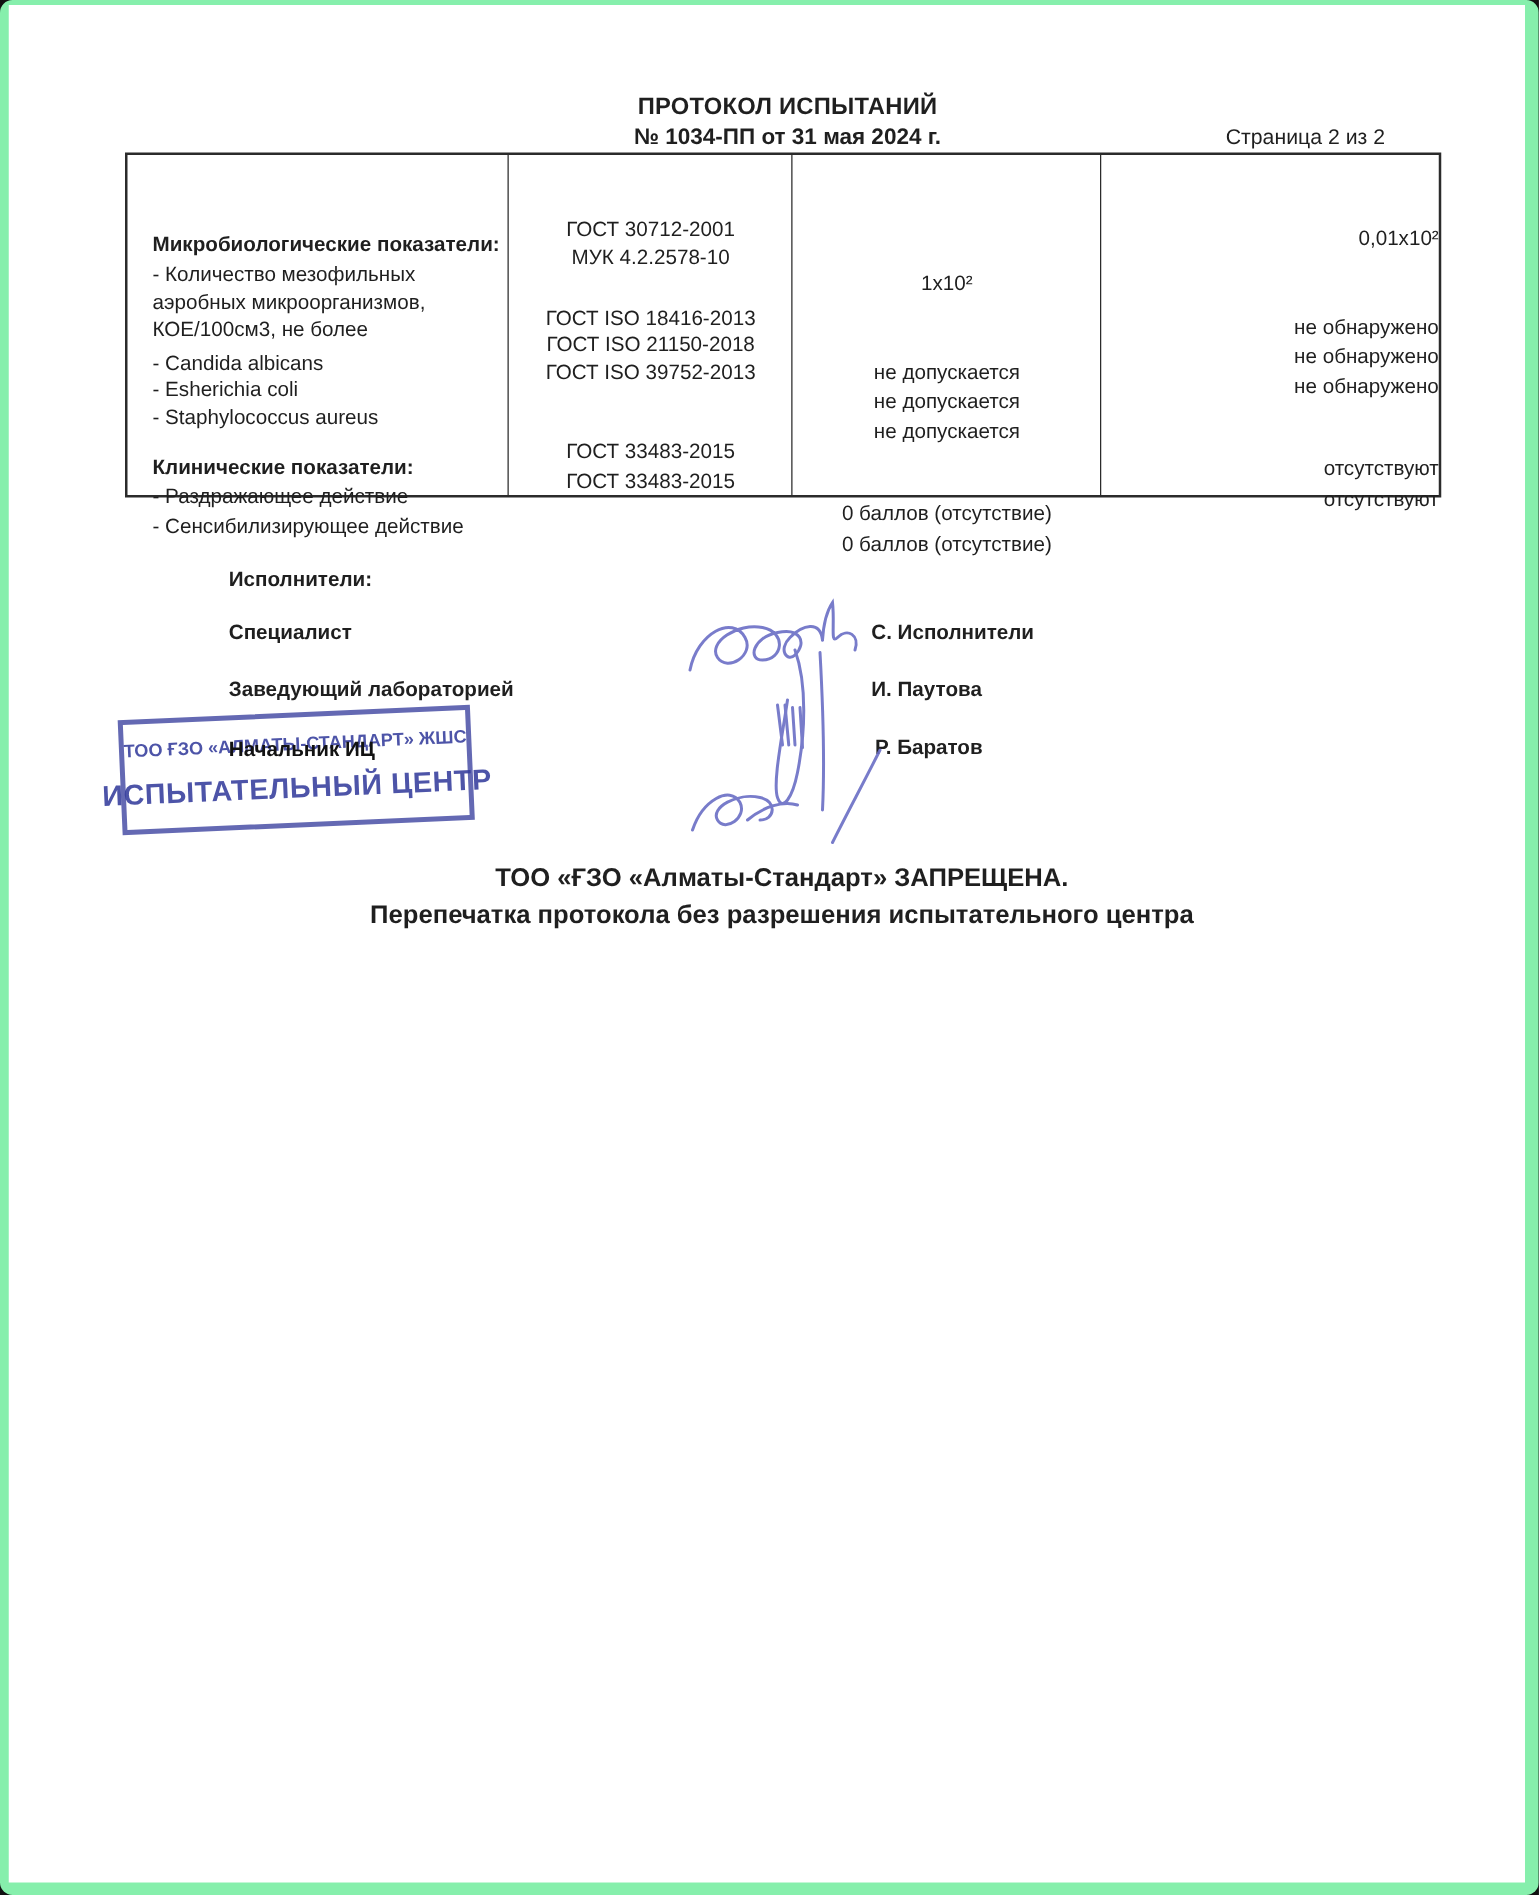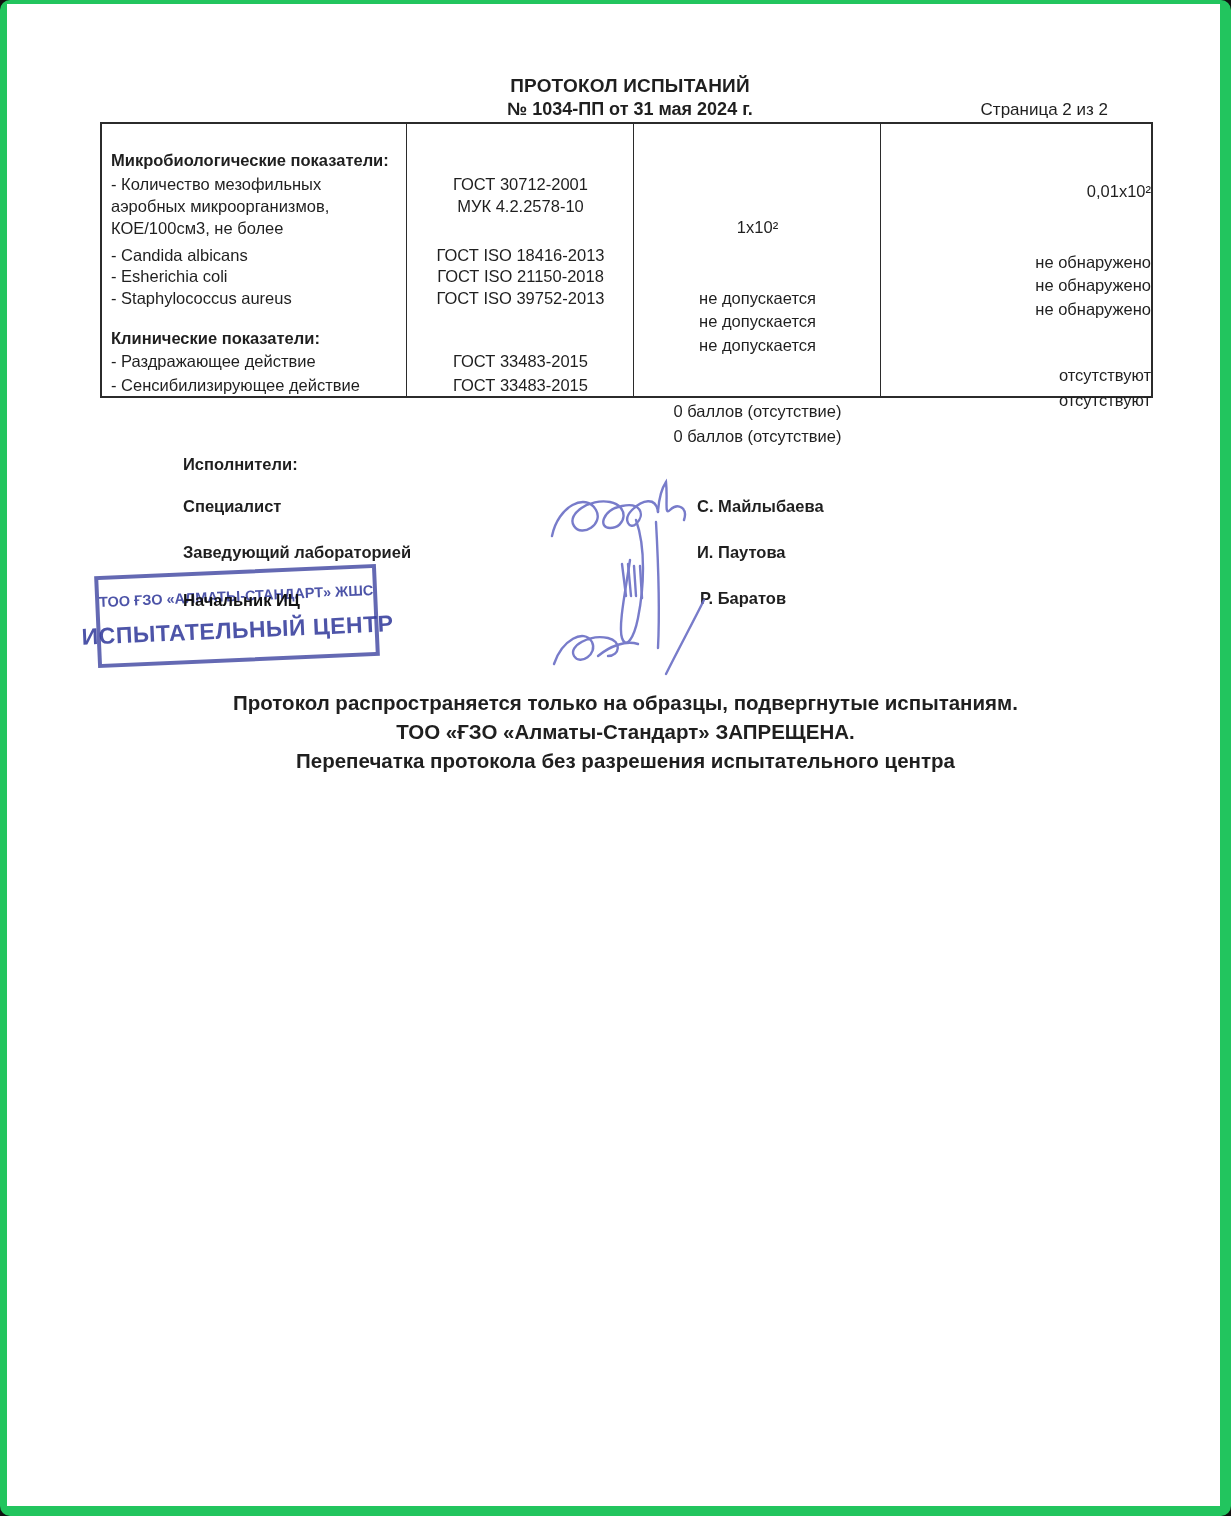--- a/index.html
+++ b/index.html
@@ -1,19 +1,19 @@
 <!DOCTYPE html>
 <html><head>
 <meta charset="utf-8">
 <style>
   html,body{margin:0;padding:0;background:#111;}
   .stage{
     position:relative;
     width:1231px;height:1516px;
-    background:#22c55e;
+    background:#86efac;
     border-radius:10px;
     overflow:hidden;
     font-family:"Liberation Sans", sans-serif;
     color:#1f1f1f;
   }
   .page{
     position:absolute;left:7px;top:4px;width:1213px;height:1502px;
     background:#ffffff;z-index:0;
   }
   
@@ -21,21 +21,21 @@
   .title{top:75px;font-size:19px;font-weight:bold;letter-spacing:.2px;}
   .subtitle{top:99px;font-size:18px;font-weight:bold;}
   .page-ind{position:absolute;top:100px;right:123px;font-size:17px;font-weight:400;z-index:1;}
   
   .rtable{
     position:absolute;left:100px;top:122px;width:1053px;height:276px;
     border:2px solid #2b2b2b;box-sizing:border-box;z-index:1;
   }
   .vline{position:absolute;top:0;bottom:0;width:1px;background:#2b2b2b;}
   .rtable span{position:absolute;display:block;font-size:16.5px;line-height:20px;white-space:nowrap;}
-  .c1{left:9px;width:285px;text-align:left;}
+  .c1{left:20px;width:285px;text-align:left;margin-top:36px;}
   .c2{left:305px;width:227px;text-align:center;}
   .c3{left:532px;width:247px;text-align:center;margin-top:36px;}
   .c4{left:779px;width:270px;text-align:right;}
   .b{font-weight:bold;}
   
   .exe span{position:absolute;font-size:16.5px;font-weight:bold;white-space:nowrap;z-index:1;}
   .over-stamp{z-index:3 !important;color:#121212;}
   
   .stamp{
     position:absolute;left:96px;top:570px;width:282px;height:92px;
@@ -97,21 +97,21 @@
     <span class="c4" style="top:128px">не обнаружено</span>
     <span class="c4" style="top:151px">не обнаружено</span>
     <span class="c4" style="top:175px">не обнаружено</span>
     <span class="c4" style="top:241px">отсутствуют</span>
     <span class="c4" style="top:266px">отсутствуют</span>
   </div>
 
   <div class="exe">
     <span style="left:183px;top:455px">Исполнители:</span>
     <span style="left:183px;top:497px">Специалист</span>
-    <span style="left:697px;top:497px">С. Майлыбаева</span>
+    <span style="left:697px;top:497px">С. Исполнители</span>
     <span style="left:183px;top:543px">Заведующий лабораторией</span>
     <span style="left:697px;top:543px">И. Паутова</span>
     <span style="left:183px;top:591px" class="over-stamp">Начальник ИЦ</span>
     <span style="left:700px;top:589px">Р. Баратов</span>
   </div>
 
   <div class="stamp">
     <div class="l1">ТОО ҒЗО «АЛМАТЫ-СТАНДАРТ» ЖШС</div>
     <div class="l2">ИСПЫТАТЕЛЬНЫЙ ЦЕНТР</div>
   </div>
@@ -123,17 +123,16 @@
       <path d="M98,52 C108,80 106,120 100,150 C96,170 88,182 84,170 C80,158 88,120 92,92"></path>
       <path d="M118,54 C120,90 122,140 120,180"></path>
       <path d="M84,96 L88,128 M90,96 L93,128 M96,98 L98,128 M102,98 L104,130"></path>
       <path d="M16,196 C24,172 46,160 54,174 C60,186 42,198 36,188 C30,178 52,166 70,170 C84,173 82,188 70,188"></path>
       <path d="M60,188 C72,178 88,172 100,176"></path>
       <path d="M128,206 C140,182 154,156 166,132"></path>
     </g>
   </svg>
 
   <div class="footer">
-    <div>Протокол распространяется только на образцы, подвергнутые испытаниям.</div>
     <div>ТОО «ҒЗО «Алматы-Стандарт» ЗАПРЕЩЕНА.</div>
     <div>Перепечатка протокола без разрешения испытательного центра</div>
   </div>
 </div>
 
 </body></html>

